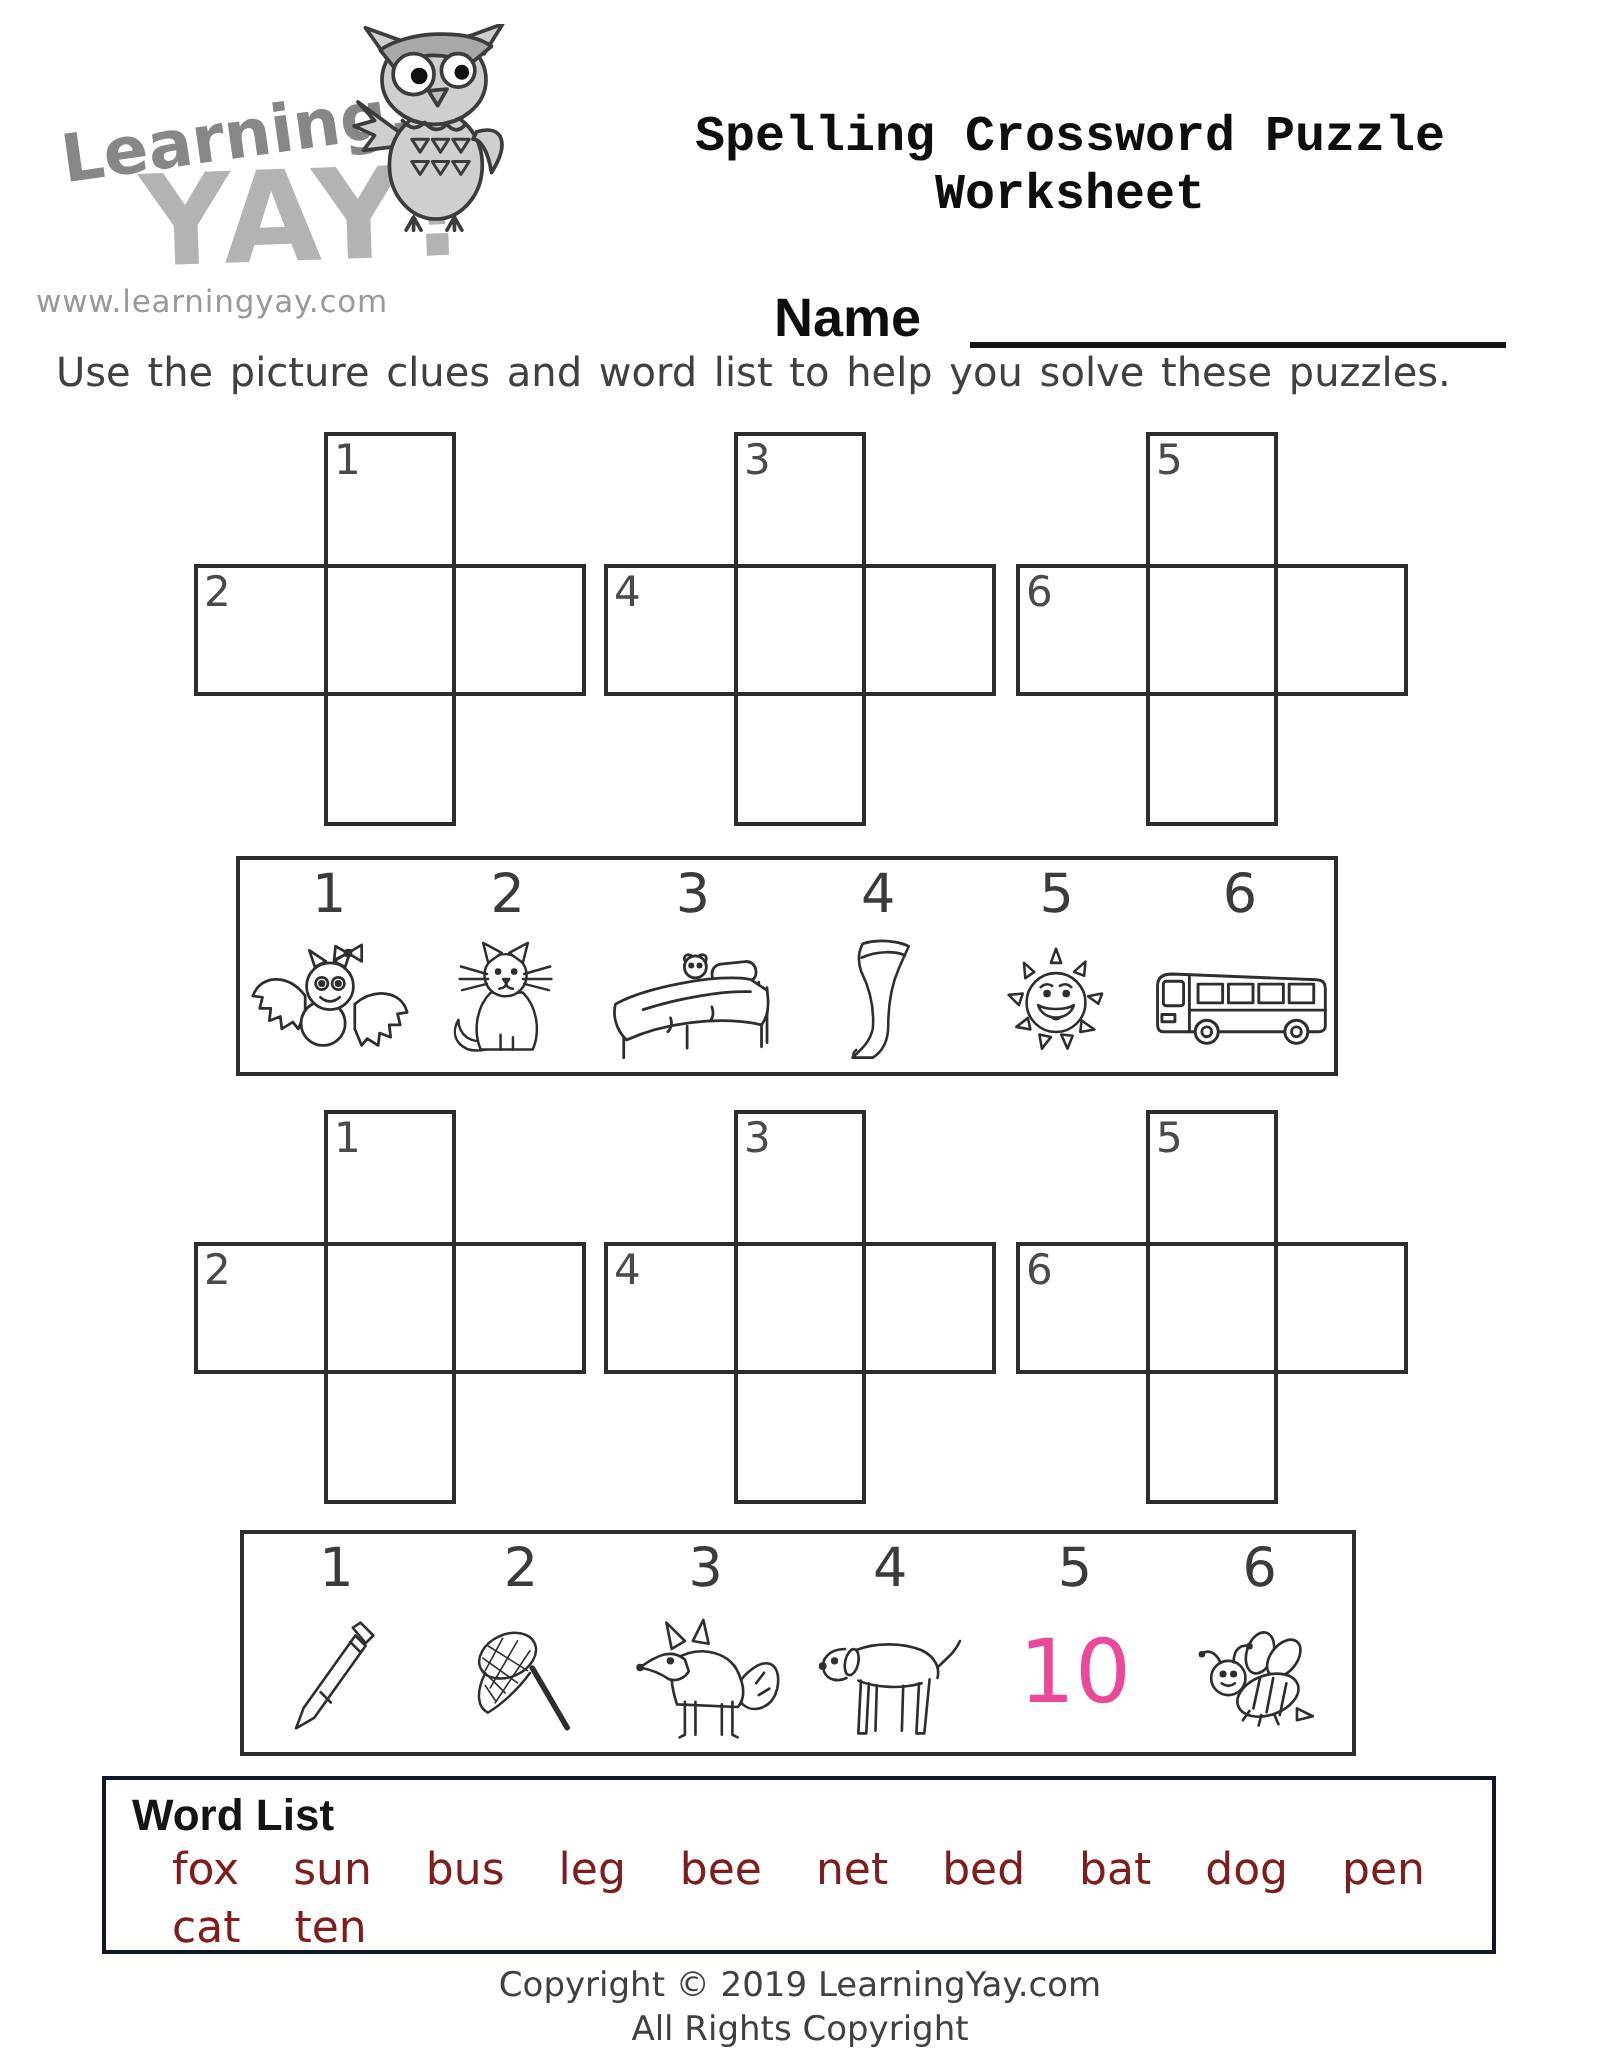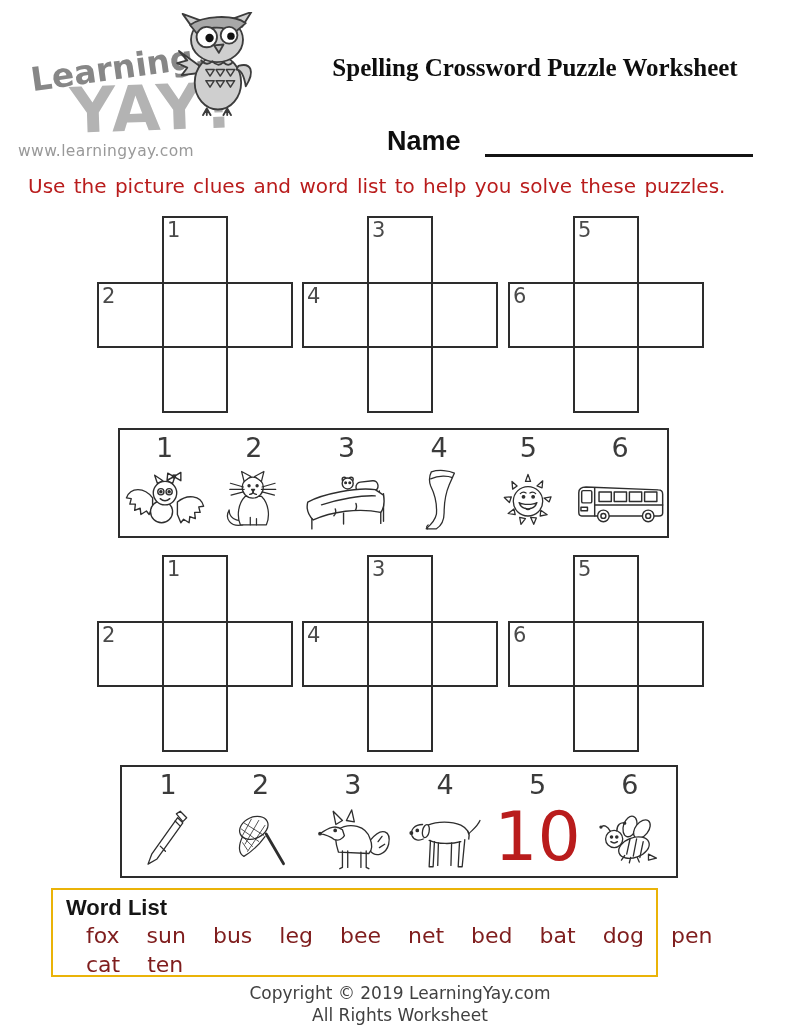--- a/index.html
+++ b/index.html
@@ -19,46 +19,46 @@
     color:#b3b3b3; transform:rotate(-2deg); letter-spacing:2px;
   }
   .owl { position:absolute; left:156px; top:6px; }
   .weburl {
     position:absolute; left:0; top:136px; width:100%; text-align:left;
     font-size:15.5px; color:#999; letter-spacing:.4px;
   }
   
   .title {
     position:absolute; left:295px; top:54px; width:480px; text-align:center;
-    font-family:Liberation Serif, serif; font-weight:bold; font-size:25px; color:#0e0e0e;
-  }
-  .name-row { position:absolute; left:387px; top:126px; display:flex; align-items:center;gap:24px; }
+    font-family:Liberation Mono, monospace; font-weight:bold; font-size:25px; color:#0e0e0e;
+  }
+  .name-row { position:absolute; left:387px; top:144px; display:flex; align-items:flex-start;gap:24px; }
   .name-label { font-family:"Liberation Sans",sans-serif; font-weight:bold; font-size:27px; color:#0e0e0e; }
   .name-line { width:268px; border-bottom:3px solid #141414; height:30px; }
   .instruction {
     position:absolute; left:28px; top:174px; width:752px; font-size:20px;
-    color:#b91c1c; word-spacing:2px;
+    color:#404040; word-spacing:2px;
   }
   
   .cross { position:absolute; width:196px; height:197px; }
   .v-rect { position:absolute; left:65px; top:0; width:66px; height:197px; border:2px solid #2d2d2d; }
   .h-rect { position:absolute; left:0; top:66px; width:196px; height:66px; border:2px solid #2d2d2d; }
   .num { position:absolute; font-size:21px; color:#4a4a4a; line-height:22px; }
   .dn { left:70px; top:3px; }
   .an { left:5px; top:69px; }
   
   .picbox { position:absolute; border:2px solid #2d2d2d; display:flex; background:#fff; }
   .picbox1 { left:118px; top:428px; width:551px; height:110px; }
   .picbox2 { left:120px; top:765px; width:558px; height:113px; }
   .clue { flex:1 1 0; display:flex; flex-direction:column; align-items:center; }
   .clue-num { font-size:27px; color:#3b3b3b; line-height:32px; margin-top:2px; }
   .clue-pic { flex:1; display:flex; align-items:center; justify-content:center; }
-  .ten { font-size:68px; color:#b91c1c; line-height:58px; margin-top:-4px; }
-  
-  .wordlist { position:absolute; left:51px; top:888px; width:607px; height:89px; border:2px solid #eab308; }
+  .ten { font-size:44px; color:#ec4899; line-height:58px; margin-top:-4px; }
+  
+  .wordlist { position:absolute; left:51px; top:888px; width:697px; height:89px; border:2px solid #0f172a; }
   .wl-title { margin:5px 0 0 13px; font-size:22px; font-weight:bold; color:#151515; font-family:"Liberation Sans",sans-serif; }
   .wl-row { margin-left:33px; display:flex; gap:27px; font-size:22px; color:#7f1d1d; line-height:29px; }
   
   .footer { position:absolute; left:0; top:982px; width:100%; text-align:center; font-size:17px; color:#404040; line-height:22px; }
   svg { display:block; }
 </style>
 </head>
 <body>
 
 <div class="logo">
@@ -375,14 +375,14 @@
     <span>pen</span>
   </div>
   <div class="wl-row">
     <span>cat</span>
     <span>ten</span>
   </div>
 </div>
 
 <div class="footer">
   <div>Copyright © 2019 LearningYay.com</div>
-  <div>All Rights Worksheet</div>
+  <div>All Rights Copyright</div>
 </div>
 
 </body></html>

